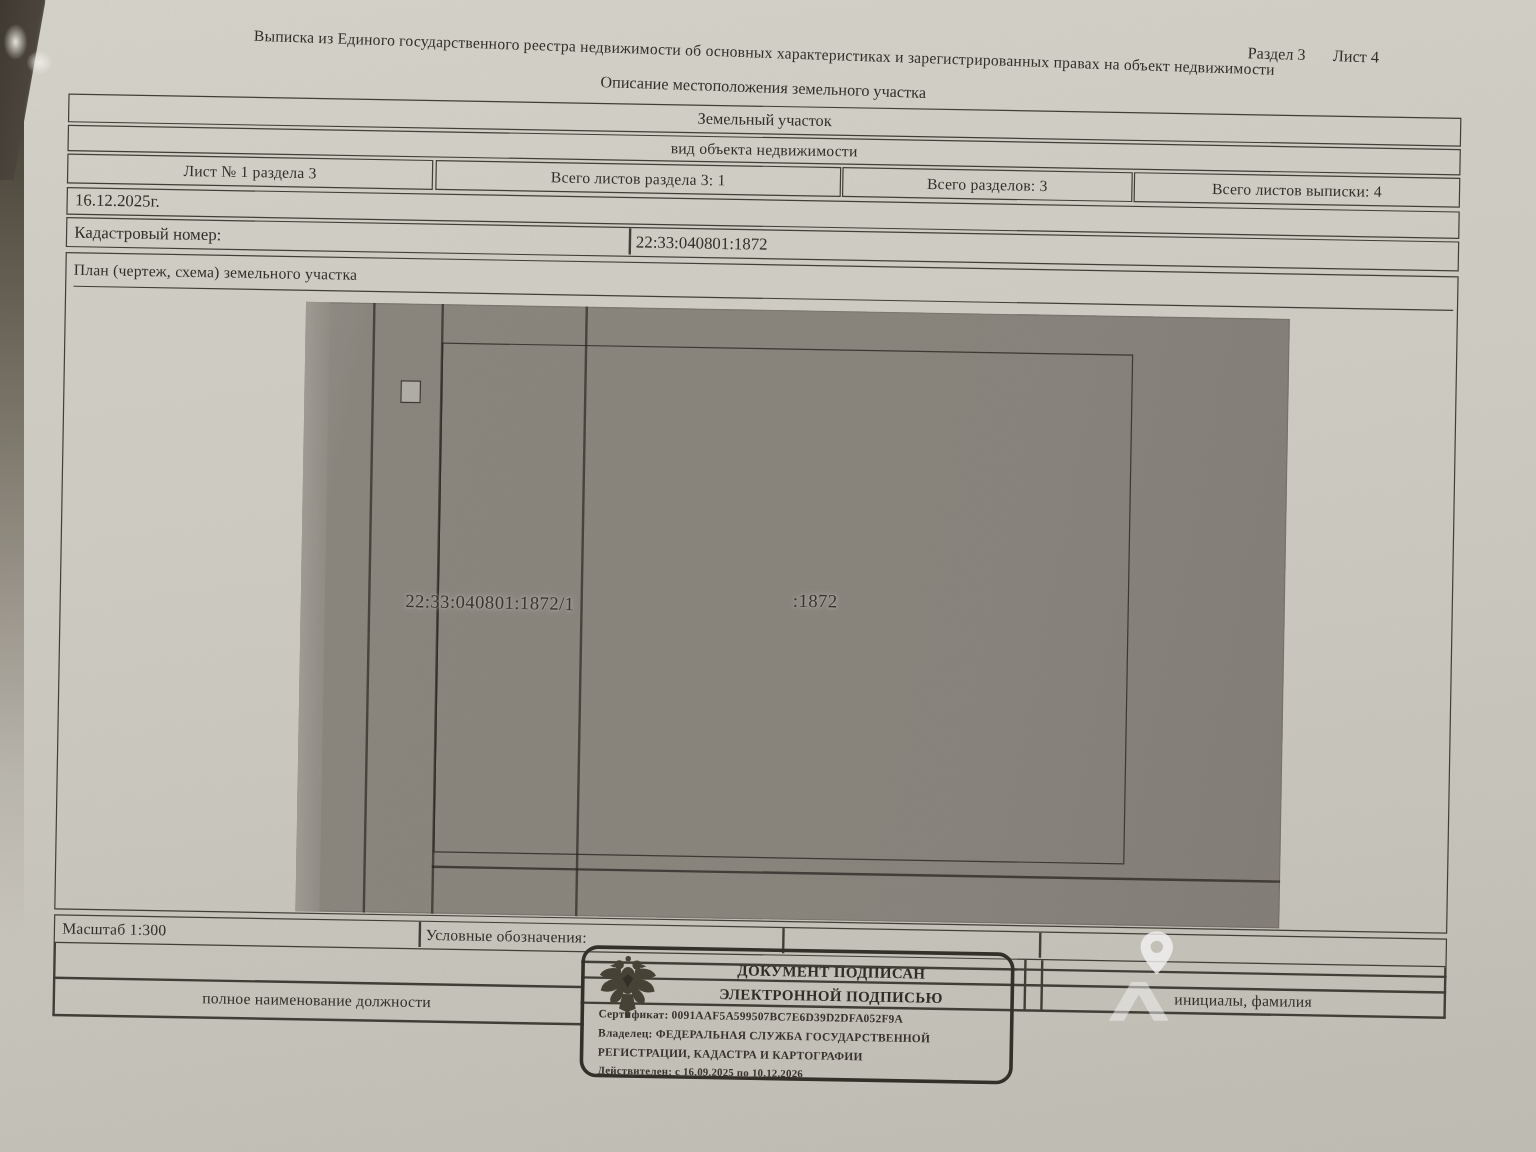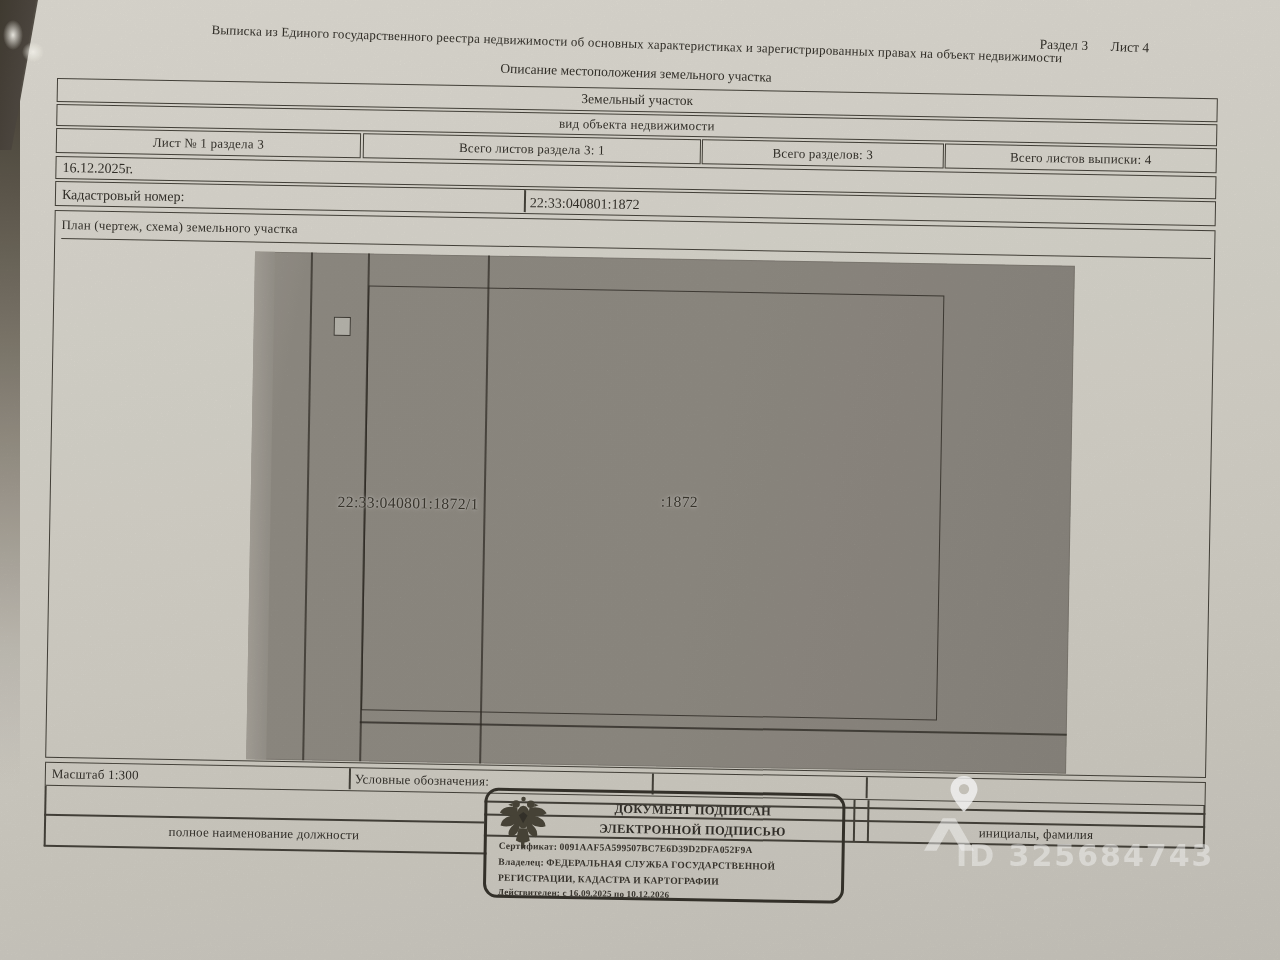--- a/index.html
+++ b/index.html
@@ -149,21 +149,20 @@
   <div class="edge-corner"></div>
   <div class="glare" style="left:3px;top:20px;width:20px;height:30px;"></div>
   <div class="glare" style="left:22px;top:42px;width:22px;height:20px;"></div>
 
   <svg class="abs" style="left:950px;top:776px;opacity:.8;" width="28" height="36" viewBox="0 0 24 32">
     <path fill="#ffffff" fill-rule="evenodd" d="M12 0 C5.4 0 0 5.2 0 11.8 0 19.6 12 32 12 32 s12-12.4 12-20.2 C24 5.2 18.6 0 12 0 Z M12 7 a4.6 4.6 0 1 1 0 9.2 a4.6 4.6 0 0 1 0-9.2 Z"></path>
   </svg>
   <svg class="abs" style="left:924px;top:818px;opacity:.5;" width="50" height="33" viewBox="0 0 48 31">
     <path fill="#ffffff" d="M0 31 L18 0 H30 L48 31 H36 L24 10 L12 31 Z"></path>
   </svg>
-  <div class="wm" style="left:956px;top:838px;font-size:30px;opacity:.48;letter-spacing:2px;">ID 325684743</div>
 
   <svg class="noise" width="1280" height="960" style="left:0;top:0;opacity:.045;">
     <filter id="n2">
         <feTurbulence type="fractalNoise" baseFrequency="0.7" numOctaves="2" stitchTiles="stitch"></feTurbulence>
     <feColorMatrix type="matrix" values="0 0 0 0 0 0 0 0 0 0 0 0 0 0 0 .8 .8 .8 0 0"></feColorMatrix>
       </filter>
     <rect width="1280" height="960" style="filter:url(#n2)"></rect>
   </svg>
 
 </div>

